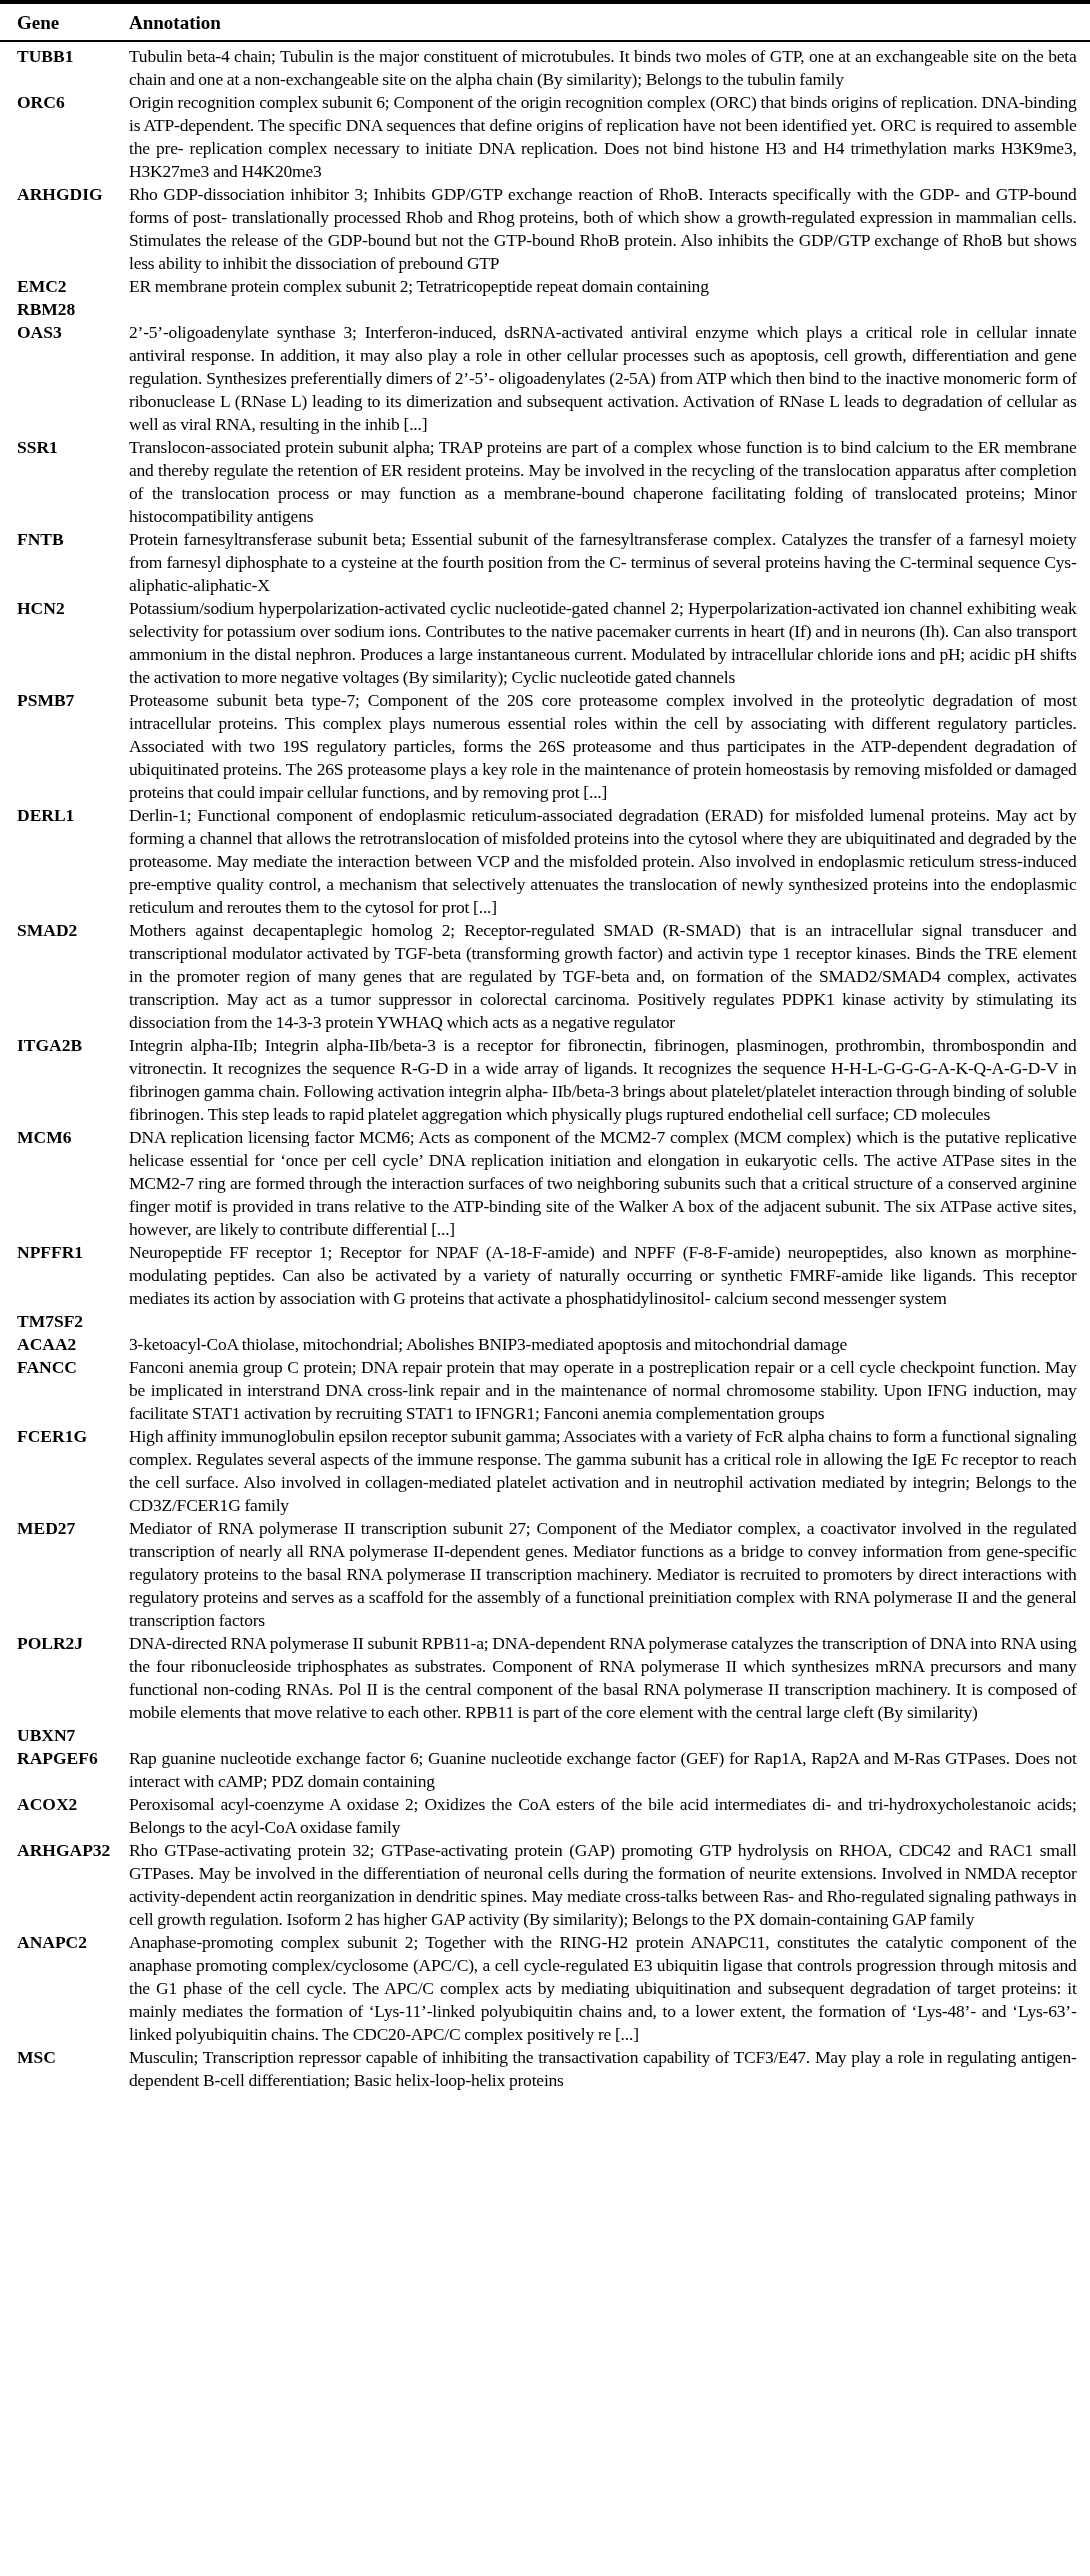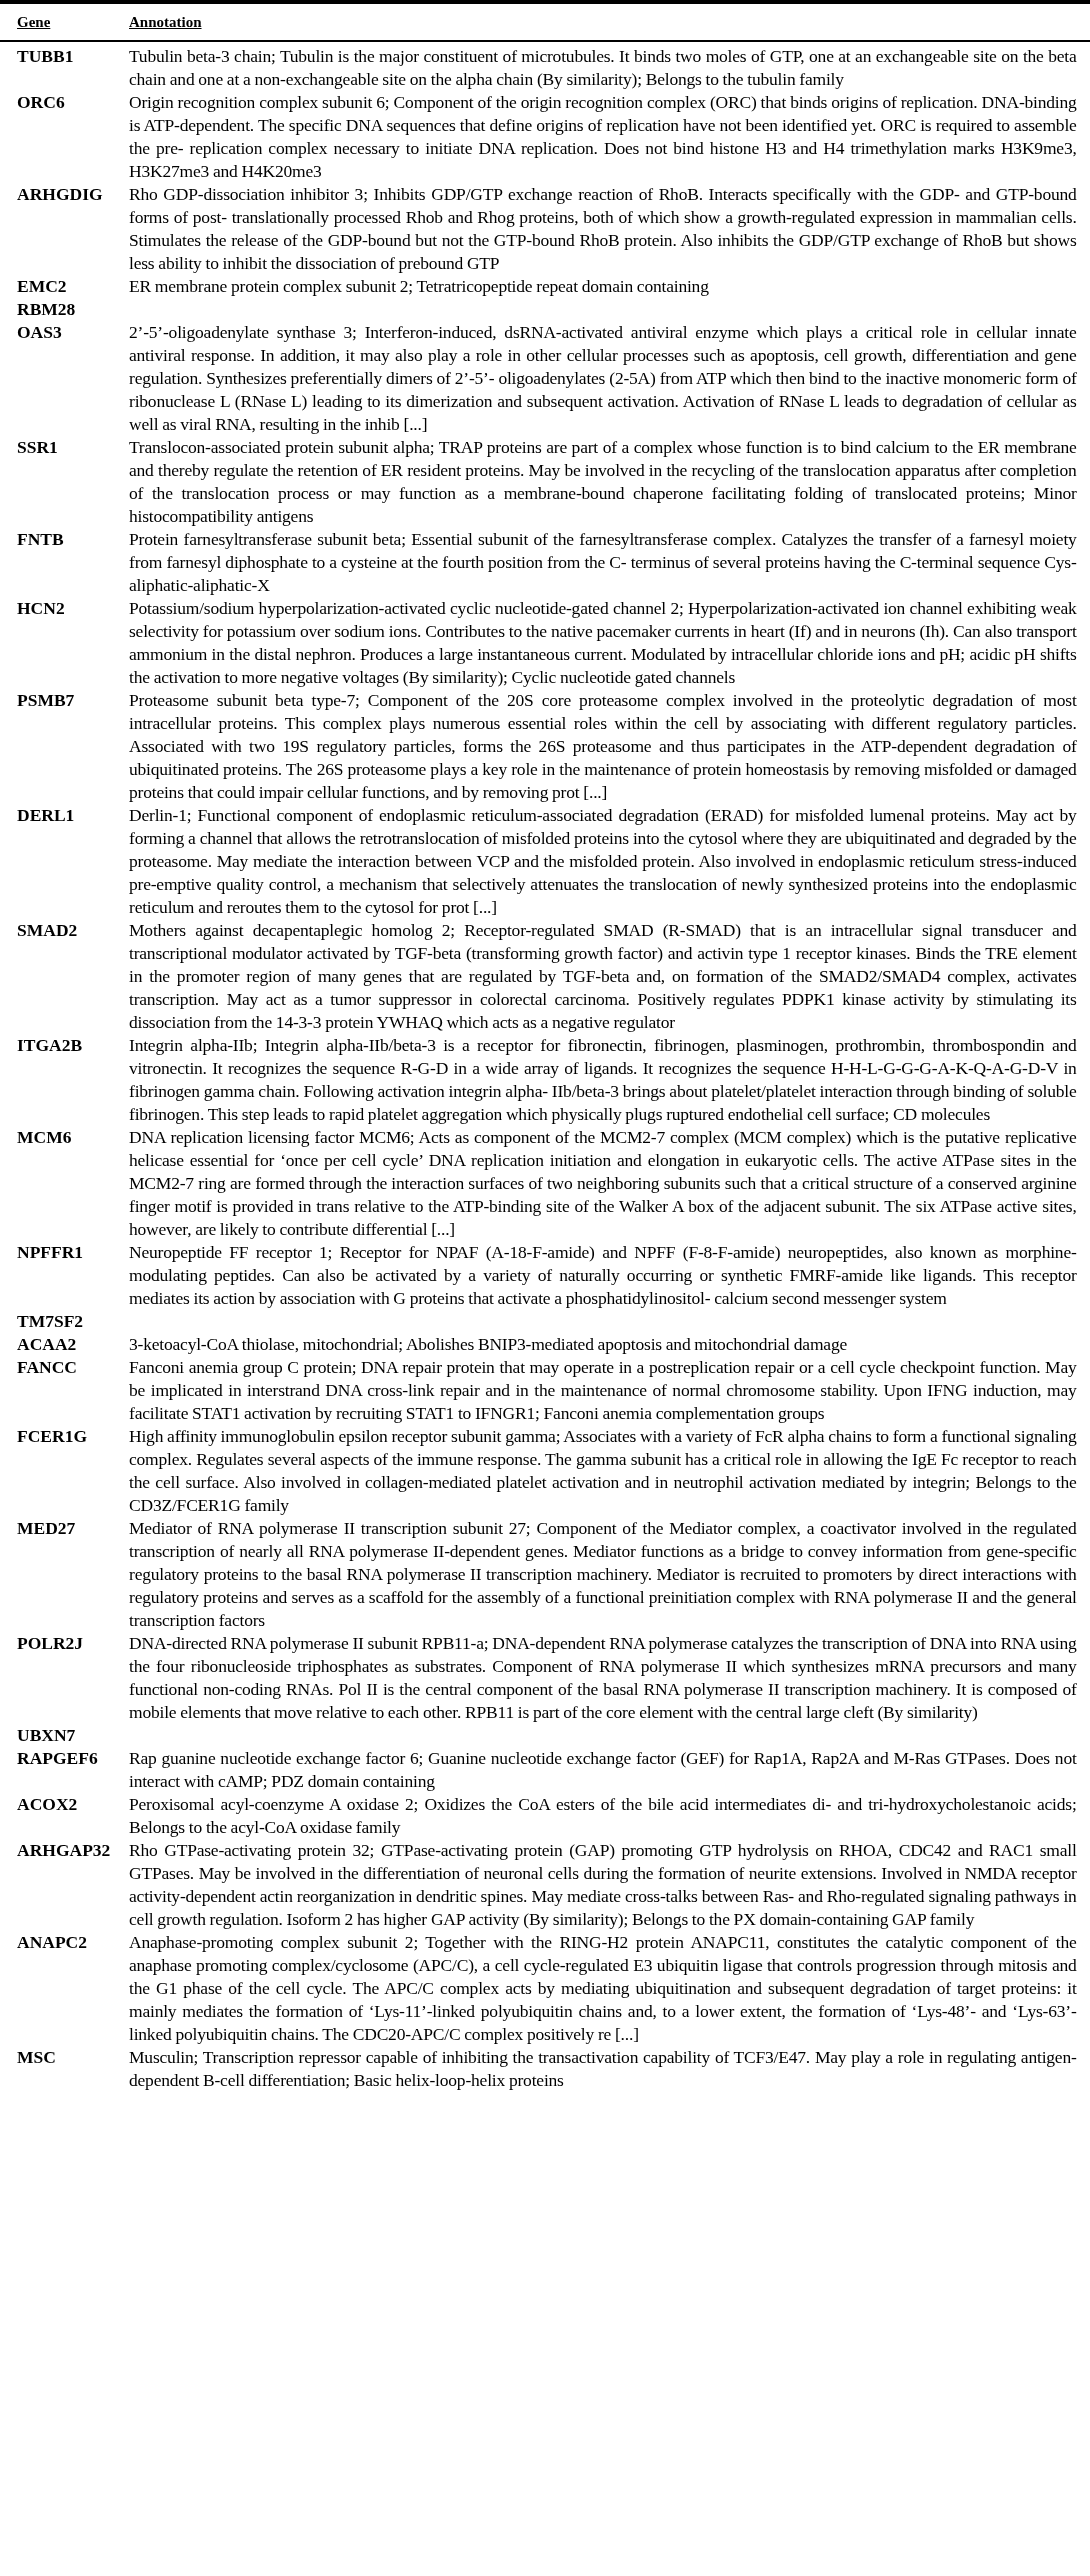--- a/index.html
+++ b/index.html
@@ -18,23 +18,22 @@
     background: #ffffff;
   }
   .head-row {
     display: grid;
     grid-template-columns: 112px 1fr;
     padding: 7.2px 13.4px 6.2px 17px;
     border-bottom: 2.1px solid #000000;
   }
   .head-cell {
     font-weight: 700;
-    font-size: 15px;
+    font-size: 19px;
     line-height: 23px;
-    text-decoration: underline;
   }
   .table-body {
     padding: 3.1px 13.4px 12.4px 17px;
   }
   .row {
     display: grid;
     grid-template-columns: 112px 1fr;
   }
   .gene-cell {
     font-weight: 700;
@@ -57,21 +56,21 @@
 
   <div class="head-row">
     <div class="head-cell">Gene</div>
     <div class="head-cell">Annotation</div>
   </div>
 
   <div class="table-body">
 
     <div class="row">
       <div class="gene-cell">TUBB1</div>
-      <div class="annotation-cell">Tubulin beta-3 chain; Tubulin is the major constituent of microtubules. It binds two moles of GTP, one at an exchangeable site on the beta chain and one at a non-exchangeable site on the alpha chain (By similarity); Belongs to the tubulin family</div>
+      <div class="annotation-cell">Tubulin beta-4 chain; Tubulin is the major constituent of microtubules. It binds two moles of GTP, one at an exchangeable site on the beta chain and one at a non-exchangeable site on the alpha chain (By similarity); Belongs to the tubulin family</div>
     </div>
 
     <div class="row">
       <div class="gene-cell">ORC6</div>
       <div class="annotation-cell">Origin recognition complex subunit 6; Component of the origin recognition complex (ORC) that binds origins of replication. DNA-binding is ATP-dependent. The specific DNA sequences that define origins of replication have not been identified yet. ORC is required to assemble the pre- replication complex necessary to initiate DNA replication. Does not bind histone H3 and H4 trimethylation marks H3K9me3, H3K27me3 and H4K20me3</div>
     </div>
 
     <div class="row">
       <div class="gene-cell">ARHGDIG</div>
       <div class="annotation-cell">Rho GDP-dissociation inhibitor 3; Inhibits GDP/GTP exchange reaction of RhoB. Interacts specifically with the GDP- and GTP-bound forms of post- translationally processed Rhob and Rhog proteins, both of which show a growth-regulated expression in mammalian cells. Stimulates the release of the GDP-bound but not the GTP-bound RhoB protein. Also inhibits the GDP/GTP exchange of RhoB but shows less ability to inhibit the dissociation of prebound GTP</div>

